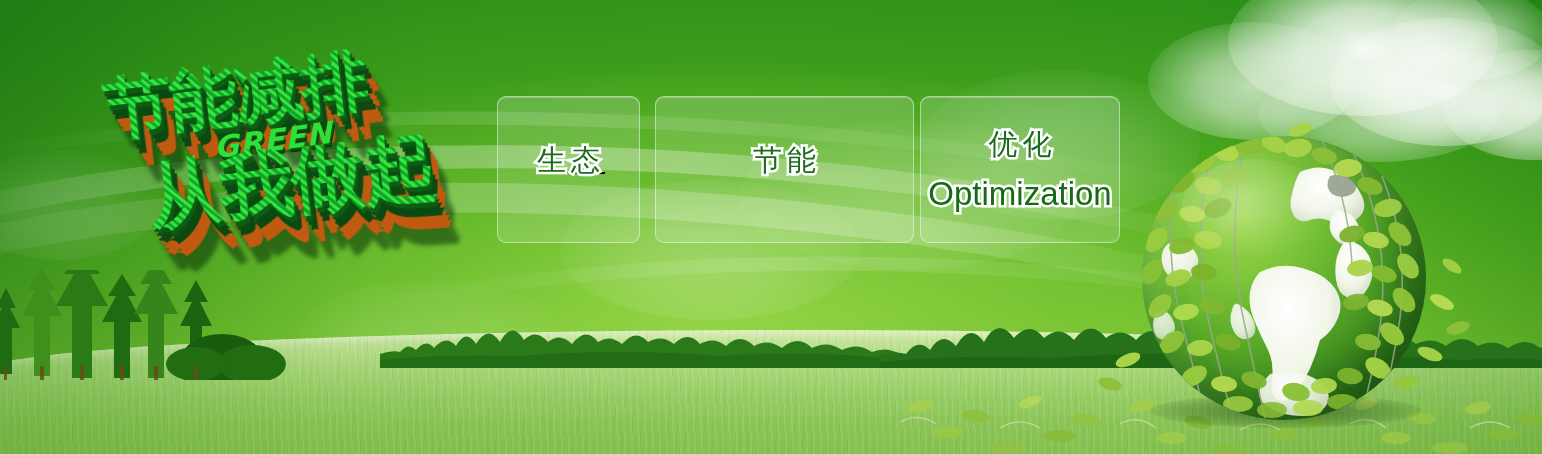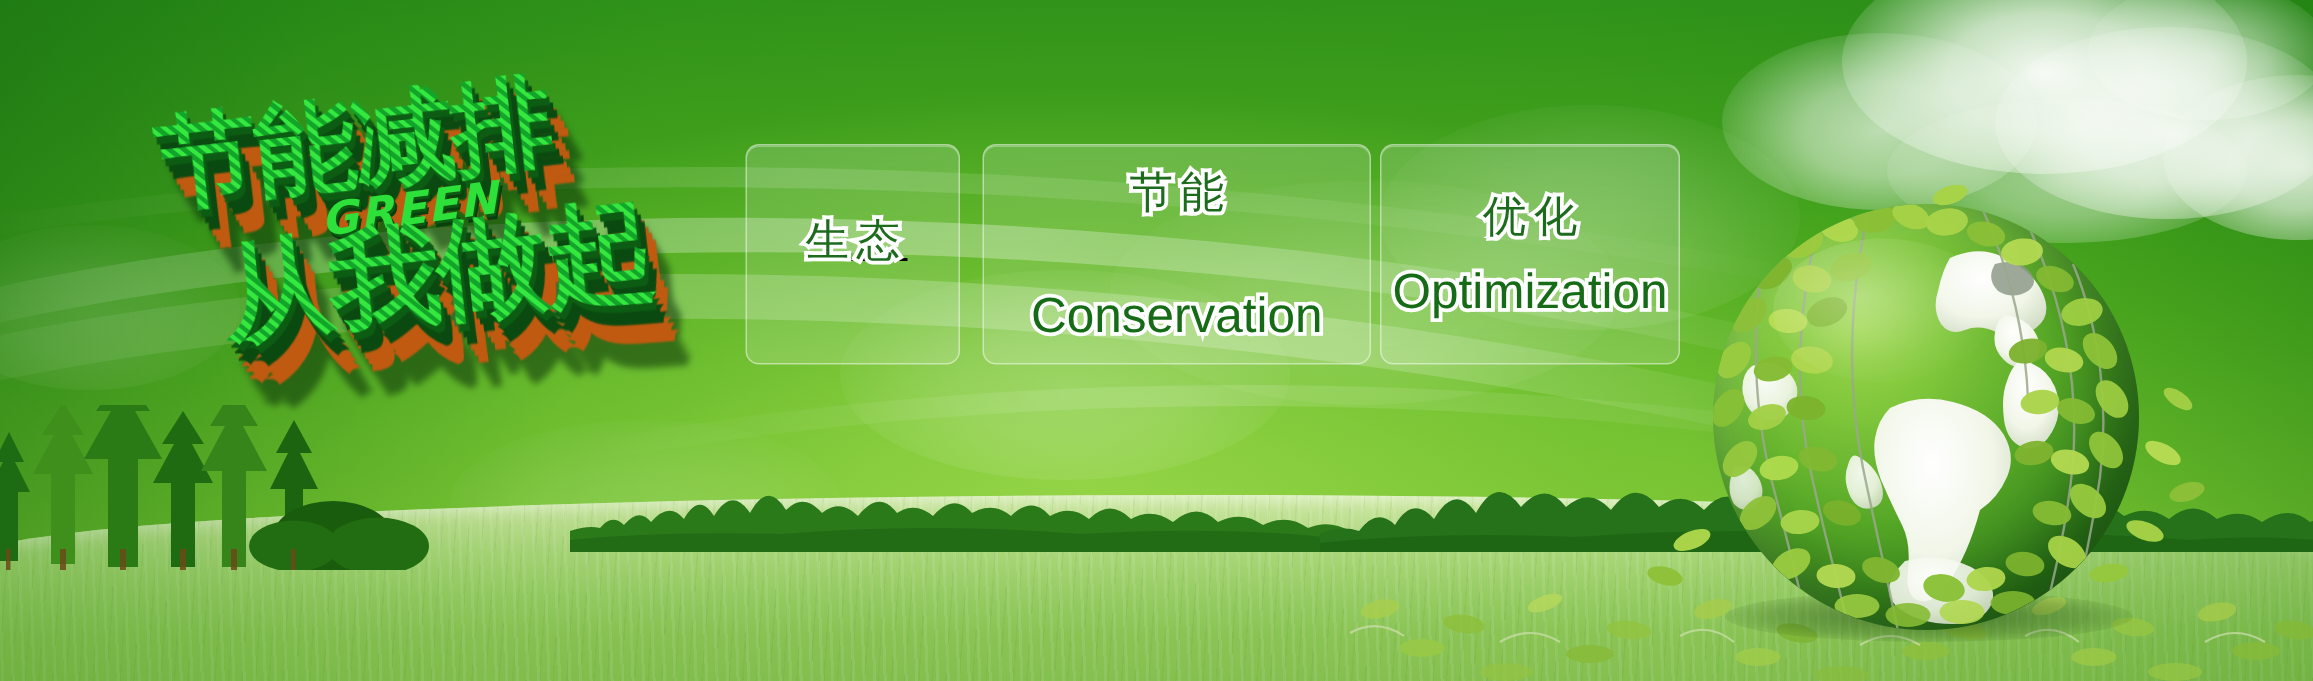--- a/index.html
+++ b/index.html
@@ -505,21 +505,20 @@
   </div>
 
   <div class="cards">
 
     <div class="card card-1">
       <div class="card-cn">生态</div>
     </div>
 
     <div class="card card-2">
       <div class="card-cn">节能</div>
-      <div class="card-en">Conservation</div>
     </div>
 
     <div class="card card-3">
       <div class="card-cn">优化</div>
       <div class="card-en">Optimization</div>
     </div>
 
   </div>
 
 

